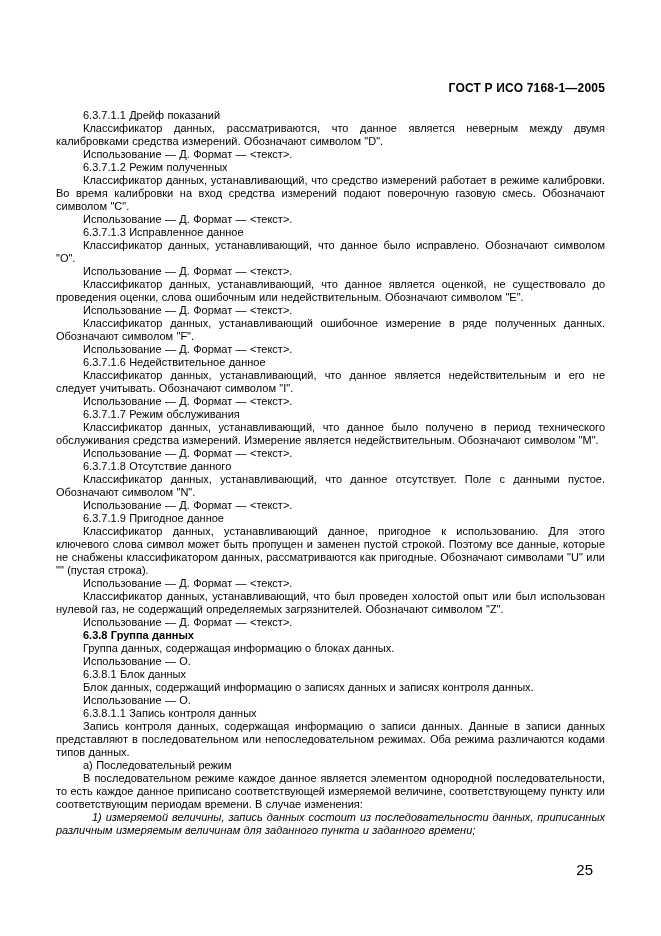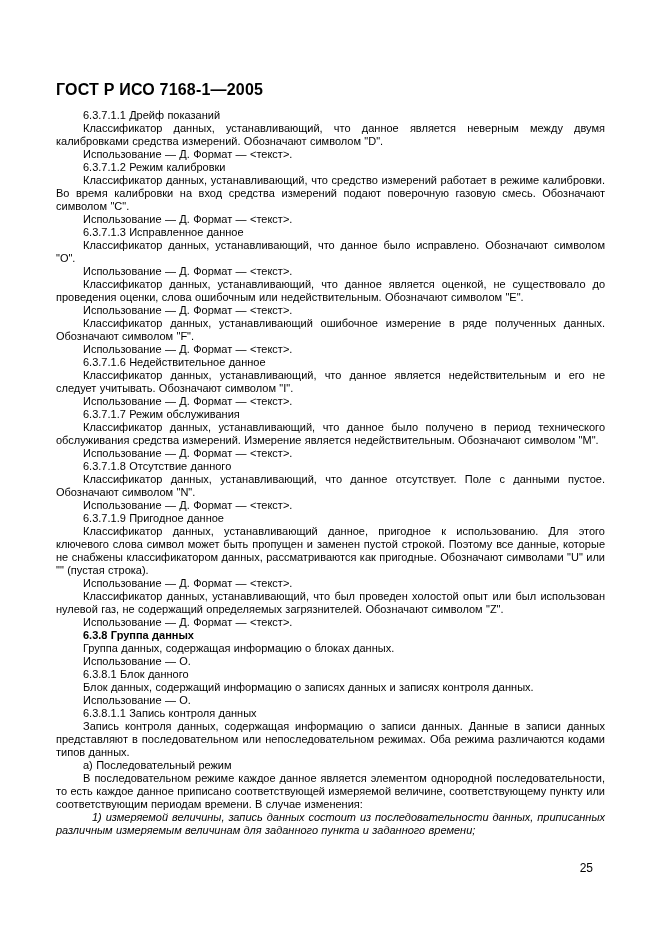--- a/index.html
+++ b/index.html
@@ -14,22 +14,22 @@
     background: #ffffff;
     color: #000000;
     font-family: "Liberation Sans", sans-serif;
     overflow: hidden;
   }
   .running-header {
     position: absolute;
     top: 81px;
     left: 56px;
     right: 56px;
-    text-align: left;
-    font-size: 16px;
+    text-align: right;
+    font-size: 12px;
     font-weight: bold;
     letter-spacing: 0.2px;
   }
   .doc-body {
     position: absolute;
     top: 109px;
     left: 56px;
     width: 549px;
   }
   .para {
@@ -44,36 +44,36 @@
     font-weight: bold;
   }
   .para.indent2 {
     text-indent: 36px;
     font-style: italic;
   }
   .page-number {
     position: absolute;
     top: 861px;
     right: 68px;
-    font-size: 12px;
+    font-size: 15px;
   }
 </style>
 </head>
 <body>
 
 <div class="page">
   <div class="running-header">
     <span>ГОСТ Р ИСО 7168-1—2005</span>
   </div>
 
   <div class="doc-body">
       <p class="para plain">6.3.7.1.1 Дрейф показаний</p>
-      <p class="para plain">Классификатор данных, устанавливающий, что данное является неверным между двумя калибровками средства измерений. Обозначают символом "D".</p>
+      <p class="para plain">Классификатор данных, рассматриваются, что данное является неверным между двумя калибровками средства измерений. Обозначают символом "D".</p>
       <p class="para plain">Использование — Д. Формат — &lt;текст&gt;.</p>
-      <p class="para plain">6.3.7.1.2 Режим калибровки</p>
+      <p class="para plain">6.3.7.1.2 Режим полученных</p>
       <p class="para plain">Классификатор данных, устанавливающий, что средство измерений работает в режиме калибровки. Во время калибровки на вход средства измерений подают поверочную газовую смесь. Обозначают  символом "C".</p>
       <p class="para plain">Использование — Д. Формат — &lt;текст&gt;.</p>
       <p class="para plain">6.3.7.1.3 Исправленное данное</p>
       <p class="para plain">Классификатор данных, устанавливающий, что данное было исправлено. Обозначают символом "O".</p>
       <p class="para plain">Использование — Д. Формат — &lt;текст&gt;.</p>
       <p class="para plain">Классификатор данных, устанавливающий, что данное является оценкой, не существовало до проведения оценки, слова ошибочным или недействительным. Обозначают символом "E".</p>
       <p class="para plain">Использование — Д. Формат — &lt;текст&gt;.</p>
       <p class="para plain">Классификатор данных, устанавливающий ошибочное измерение в ряде полученных данных. Обозначают символом "F".</p>
       <p class="para plain">Использование — Д. Формат — &lt;текст&gt;.</p>
       <p class="para plain">6.3.7.1.6 Недействительное данное</p>
@@ -86,21 +86,21 @@
       <p class="para plain">Классификатор данных, устанавливающий, что данное отсутствует. Поле с данными пустое. Обозначают символом "N".</p>
       <p class="para plain">Использование — Д. Формат — &lt;текст&gt;.</p>
       <p class="para plain">6.3.7.1.9 Пригодное данное</p>
       <p class="para plain">Классификатор данных, устанавливающий данное, пригодное к использованию. Для этого ключевого слова символ может быть пропущен и заменен пустой строкой. Поэтому все данные, которые не снабжены классификатором данных, рассматриваются как пригодные. Обозначают символами "U" или "" (пустая строка).</p>
       <p class="para plain">Использование — Д. Формат — &lt;текст&gt;.</p>
       <p class="para plain">Классификатор данных, устанавливающий, что был проведен холостой опыт или был использован нулевой газ, не содержащий определяемых загрязнителей. Обозначают символом "Z".</p>
       <p class="para plain">Использование — Д. Формат — &lt;текст&gt;.</p>
       <p class="para bold">6.3.8 Группа данных</p>
       <p class="para plain">Группа данных, содержащая информацию о блоках данных.</p>
       <p class="para plain">Использование — О.</p>
-      <p class="para plain">6.3.8.1 Блок данного</p>
+      <p class="para plain">6.3.8.1 Блок данных</p>
       <p class="para plain">Блок данных, содержащий информацию о записях данных и записях контроля данных.</p>
       <p class="para plain">Использование — О.</p>
       <p class="para plain">6.3.8.1.1 Запись контроля данных</p>
       <p class="para plain">Запись контроля данных, содержащая информацию о записи данных. Данные в записи данных представляют в последовательном или непоследовательном режимах. Оба режима различаются кодами типов данных.</p>
       <p class="para plain">а) Последовательный режим</p>
       <p class="para plain">В последовательном режиме каждое данное является элементом однородной последовательности, то есть каждое данное приписано соответствующей измеряемой величине, соответствующему пункту или соответствующим периодам времени. В случае изменения:</p>
       <p class="para indent2">1) измеряемой величины, запись данных состоит из последовательности данных, приписанных различным измеряемым величинам для заданного пункта и заданного времени;</p>
     </div>
 
   <div class="page-number">25</div>

